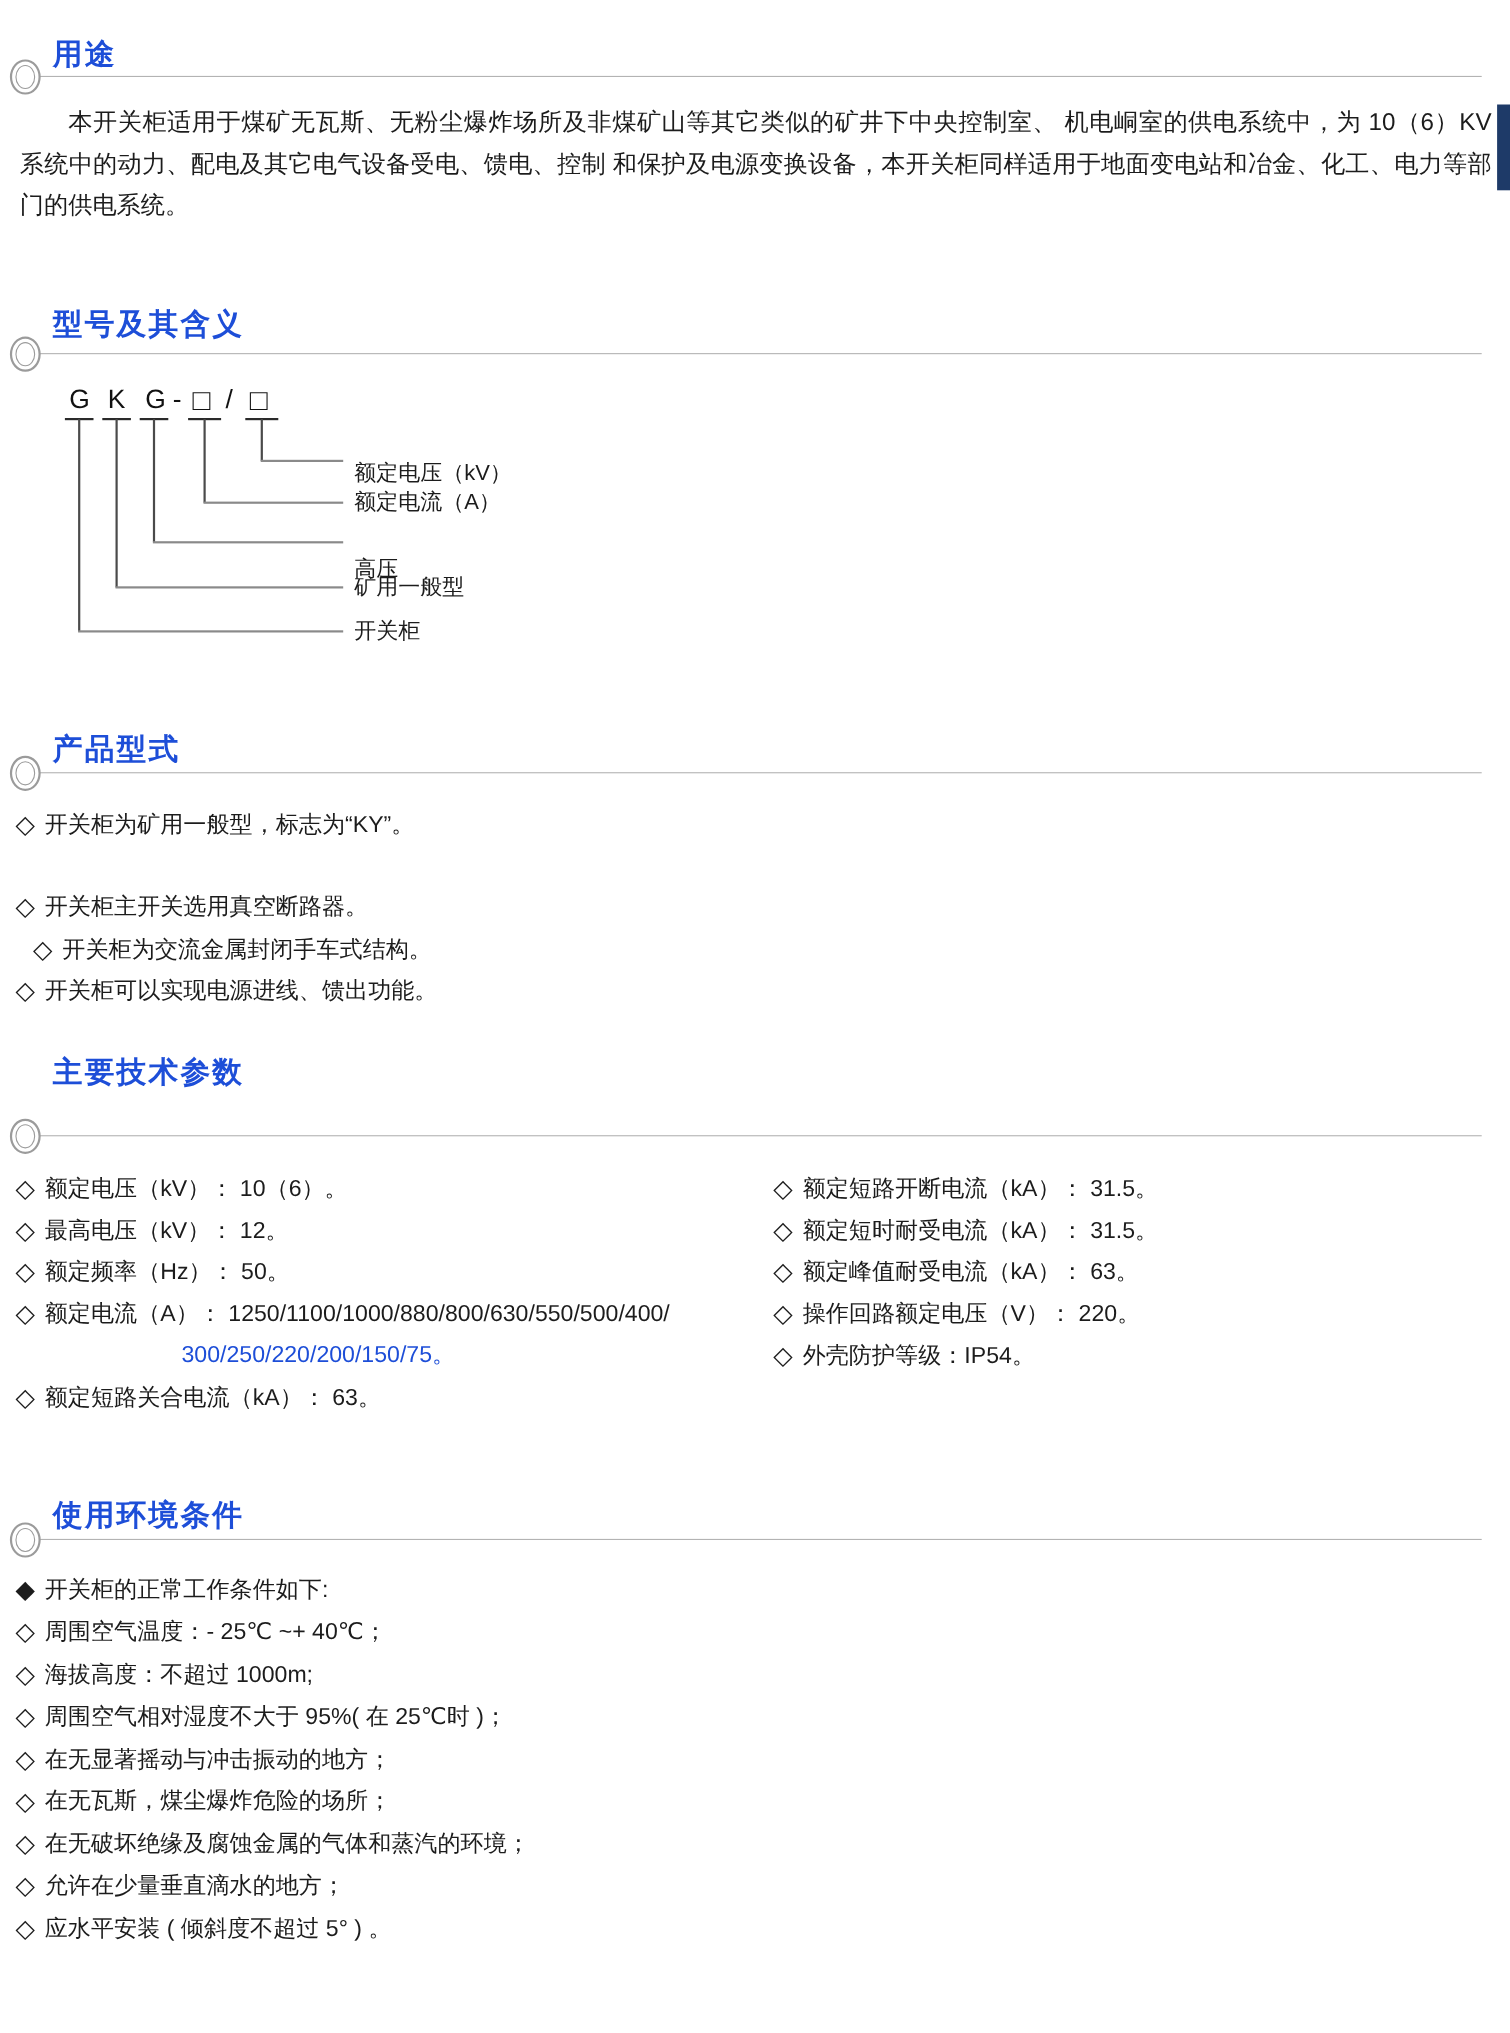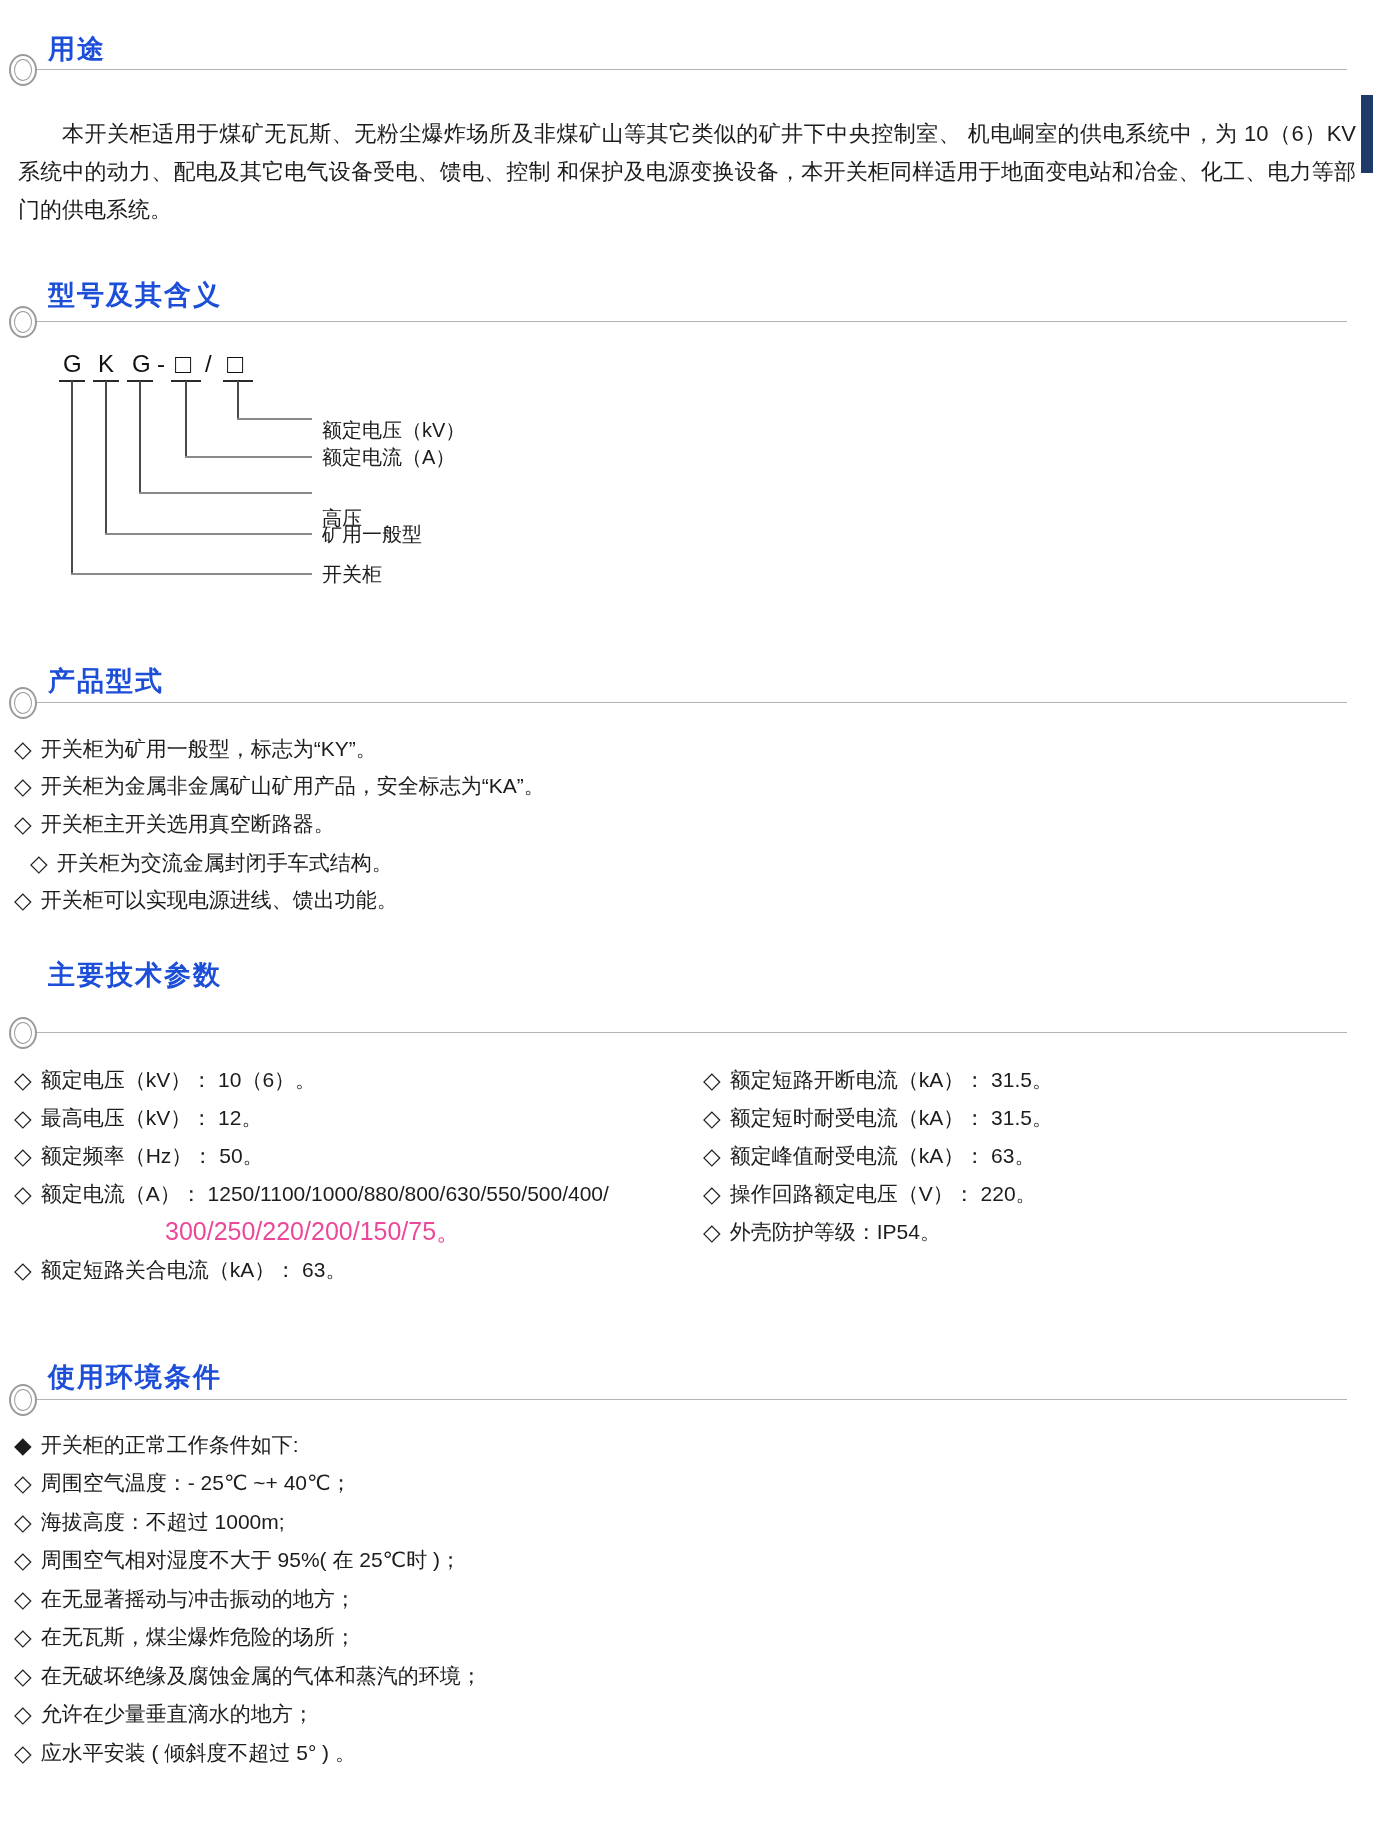--- a/index.html
+++ b/index.html
@@ -24,35 +24,35 @@
   .code-char { position:absolute; font-size:24px; line-height:26px; color:#111; }
   .code-box  { position:absolute; font-size:27px; line-height:26px; color:#111; }
   .useg { position:absolute; height:2px; background:#2a2a2a; }
   .vline { position:absolute; width:2px; background:#4a4a4a; }
   .hline { position:absolute; height:2px; background:#8a8a8a; }
   .dlabel { position:absolute; left:322px; font-size:20px; line-height:24px; color:#1c1c1c; }
 
   
   .item { position:absolute; font-size:21px; line-height:27px; white-space:nowrap; color:#1c1c1c; }
   .mk { display:inline-block; font-size:23px; margin-right:9px; transform:translateY(1px); }
-  .cont-line { position:absolute; font-size:25px; line-height:27px; white-space:nowrap; color:#ec4899; }
+  .cont-line { position:absolute; font-size:21px; line-height:27px; white-space:nowrap; color:#1d4ed8; }
 
   .side-tab { position:absolute; right:0; top:95px; width:12px; height:78px; background:#1e3a68; }
 </style>
 </head>
 <body>
 
 <div class="page">
 
   <div class="side-tab"></div>
 
   <div class="sec-title" style="top:34px;">用途</div>
   <div class="rule" style="top:69px;"></div>
   <div class="ring" style="top:54px;"></div>
-  <div class="para" style="top:92px;margin-top:23px;">本开关柜适用于煤矿无瓦斯、无粉尘爆炸场所及非煤矿山等其它类似的矿井下中央控制室、 机电峒室的供电系统中，为 10（6）KV 系统中的动力、配电及其它电气设备受电、馈电、控制 和保护及电源变换设备，本开关柜同样适用于地面变电站和冶金、化工、电力等部门的供电系统。</div>
+  <div class="para" style="top:92px;">本开关柜适用于煤矿无瓦斯、无粉尘爆炸场所及非煤矿山等其它类似的矿井下中央控制室、 机电峒室的供电系统中，为 10（6）KV 系统中的动力、配电及其它电气设备受电、馈电、控制 和保护及电源变换设备，本开关柜同样适用于地面变电站和冶金、化工、电力等部门的供电系统。</div>
 
   <div class="sec-title" style="top:280px;">型号及其含义</div>
   <div class="rule" style="top:321px;"></div>
   <div class="ring" style="top:306px;"></div>
 
   <span class="code-char" style="left:63px;top:351px;">G</span>
   <span class="code-char" style="left:98px;top:351px;">K</span>
   <span class="code-char" style="left:132px;top:351px;">G</span>
   <span class="code-char" style="left:157px;top:351px;">-</span>
   <span class="code-box" style="left:175px;top:351px;">□</span>
@@ -82,23 +82,20 @@
   <div class="dlabel" style="top:506px;font-family:Liberation Serif, serif;">高压</div>
   <div class="dlabel" style="top:522px;">矿用一般型</div>
   <div class="dlabel" style="top:562px;">开关柜</div>
 
   <div class="sec-title" style="top:666px;">产品型式</div>
   <div class="rule" style="top:702px;"></div>
   <div class="ring" style="top:687px;"></div>
 
   <div class="item" style="left:14px;top:735px;">
     <span class="mk">◇</span><span>开关柜为矿用一般型，标志为“KY”。</span>
-  </div>
-  <div class="item" style="left:14px;top:772px;">
-    <span class="mk">◇</span><span>开关柜为金属非金属矿山矿用产品，安全标志为“KA”。</span>
   </div>
   <div class="item" style="left:14px;top:810px;">
     <span class="mk">◇</span><span>开关柜主开关选用真空断路器。</span>
   </div>
   <div class="item" style="left:30px;top:849px;">
     <span class="mk">◇</span><span>开关柜为交流金属封闭手车式结构。</span>
   </div>
   <div class="item" style="left:14px;top:886px;">
     <span class="mk">◇</span><span>开关柜可以实现电源进线、馈出功能。</span>
   </div>

